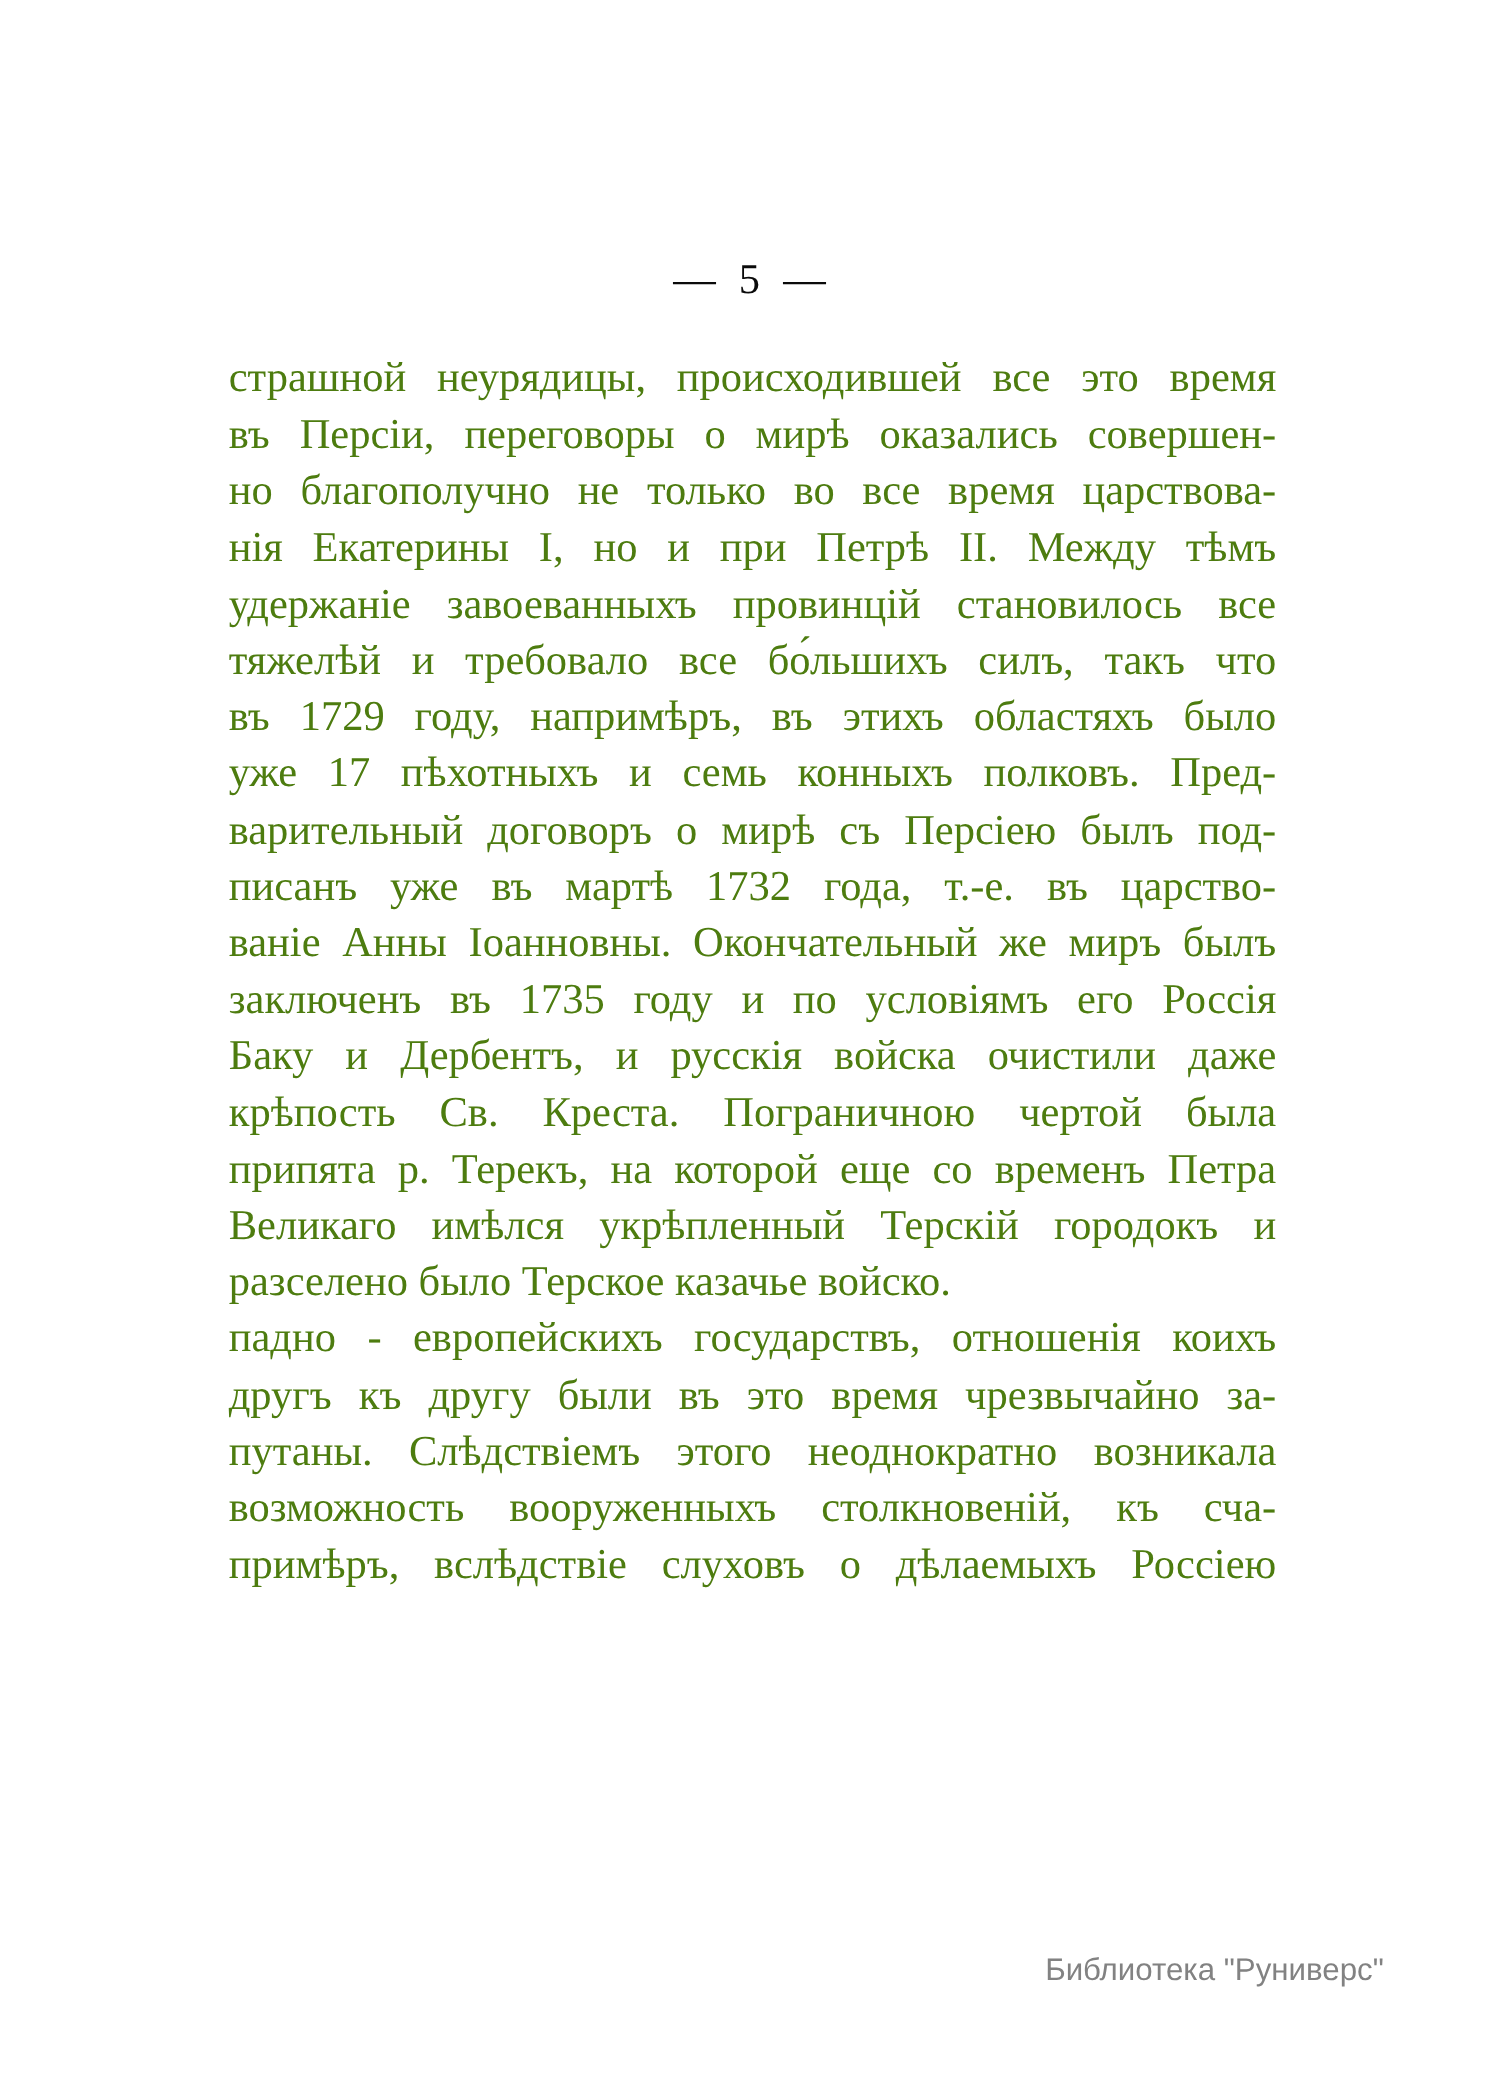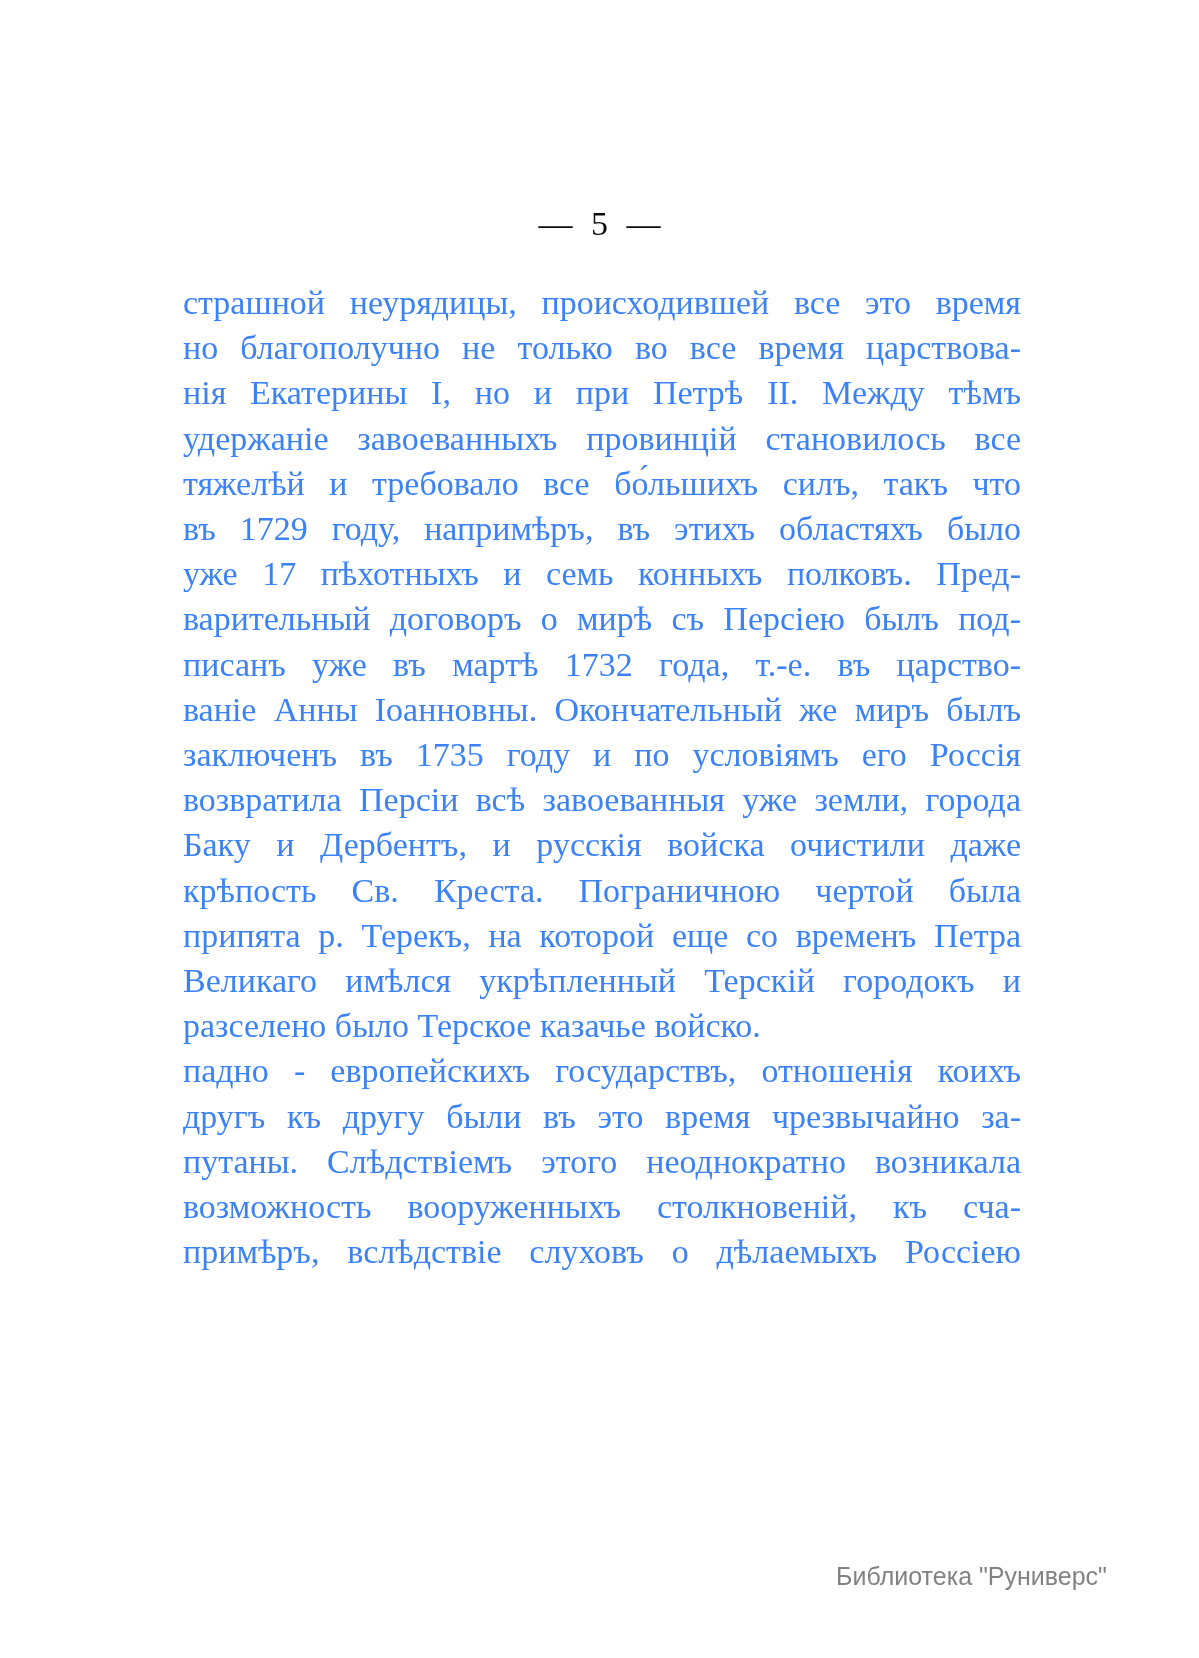--- a/index.html
+++ b/index.html
@@ -27,21 +27,21 @@
     word-spacing: 10px;
     color: #0a0a0a;
   }
   .textblock {
     position: absolute;
     left: 183px;
     top: 280px;
     width: 838px;
     font-size: 34px;
     line-height: 45.2px;
-    color: #3b82f6;
+    color: #4d7c0f;
   }
   .line {
     text-align: justify;
     text-align-last: justify;
   }
   .line.nojust {
     text-align: left;
     text-align-last: left;
   }
   .line.indent {
@@ -58,31 +58,31 @@
 </style>
 </head>
 <body>
 
 <div class="page">
 
   <div class="page-number">— 5 —</div>
 
   <div class="textblock">
     <div class="line">страшной неурядицы, происходившей все это время</div>
+    <div class="line">въ Персіи, переговоры о мирѣ оказались совершен-</div>
     <div class="line">но благополучно не только во все время царствова-</div>
     <div class="line">нія Екатерины I, но и при Петрѣ II. Между тѣмъ</div>
     <div class="line">удержаніе завоеванныхъ провинцій становилось все</div>
     <div class="line">тяжелѣй и требовало все бо́льшихъ силъ, такъ что</div>
     <div class="line">въ 1729 году, напримѣръ, въ этихъ областяхъ было</div>
     <div class="line">уже 17 пѣхотныхъ и семь конныхъ полковъ. Пред-</div>
     <div class="line">варительный договоръ о мирѣ съ Персіею былъ под-</div>
     <div class="line">писанъ уже въ мартѣ 1732 года, т.-е. въ царство-</div>
     <div class="line">ваніе Анны Іоанновны. Окончательный же миръ былъ</div>
     <div class="line">заключенъ въ 1735 году и по условіямъ его Россія</div>
-    <div class="line">возвратила Персіи всѣ завоеванныя уже земли, города</div>
     <div class="line">Баку и Дербентъ, и русскія войска очистили даже</div>
     <div class="line">крѣпость Св. Креста. Пограничною чертой была</div>
     <div class="line">припята р. Терекъ, на которой еще со временъ Петра</div>
     <div class="line">Великаго имѣлся укрѣпленный Терскій городокъ и</div>
     <div class="line nojust">разселено было Терское казачье войско.</div>
     <div class="line">падно - европейскихъ государствъ, отношенія коихъ</div>
     <div class="line">другъ къ другу были въ это время чрезвычайно за-</div>
     <div class="line">путаны. Слѣдствіемъ этого неоднократно возникала</div>
     <div class="line">возможность вооруженныхъ столкновеній, къ сча-</div>
     <div class="line">примѣръ, вслѣдствіе слуховъ о дѣлаемыхъ Россіею</div>

